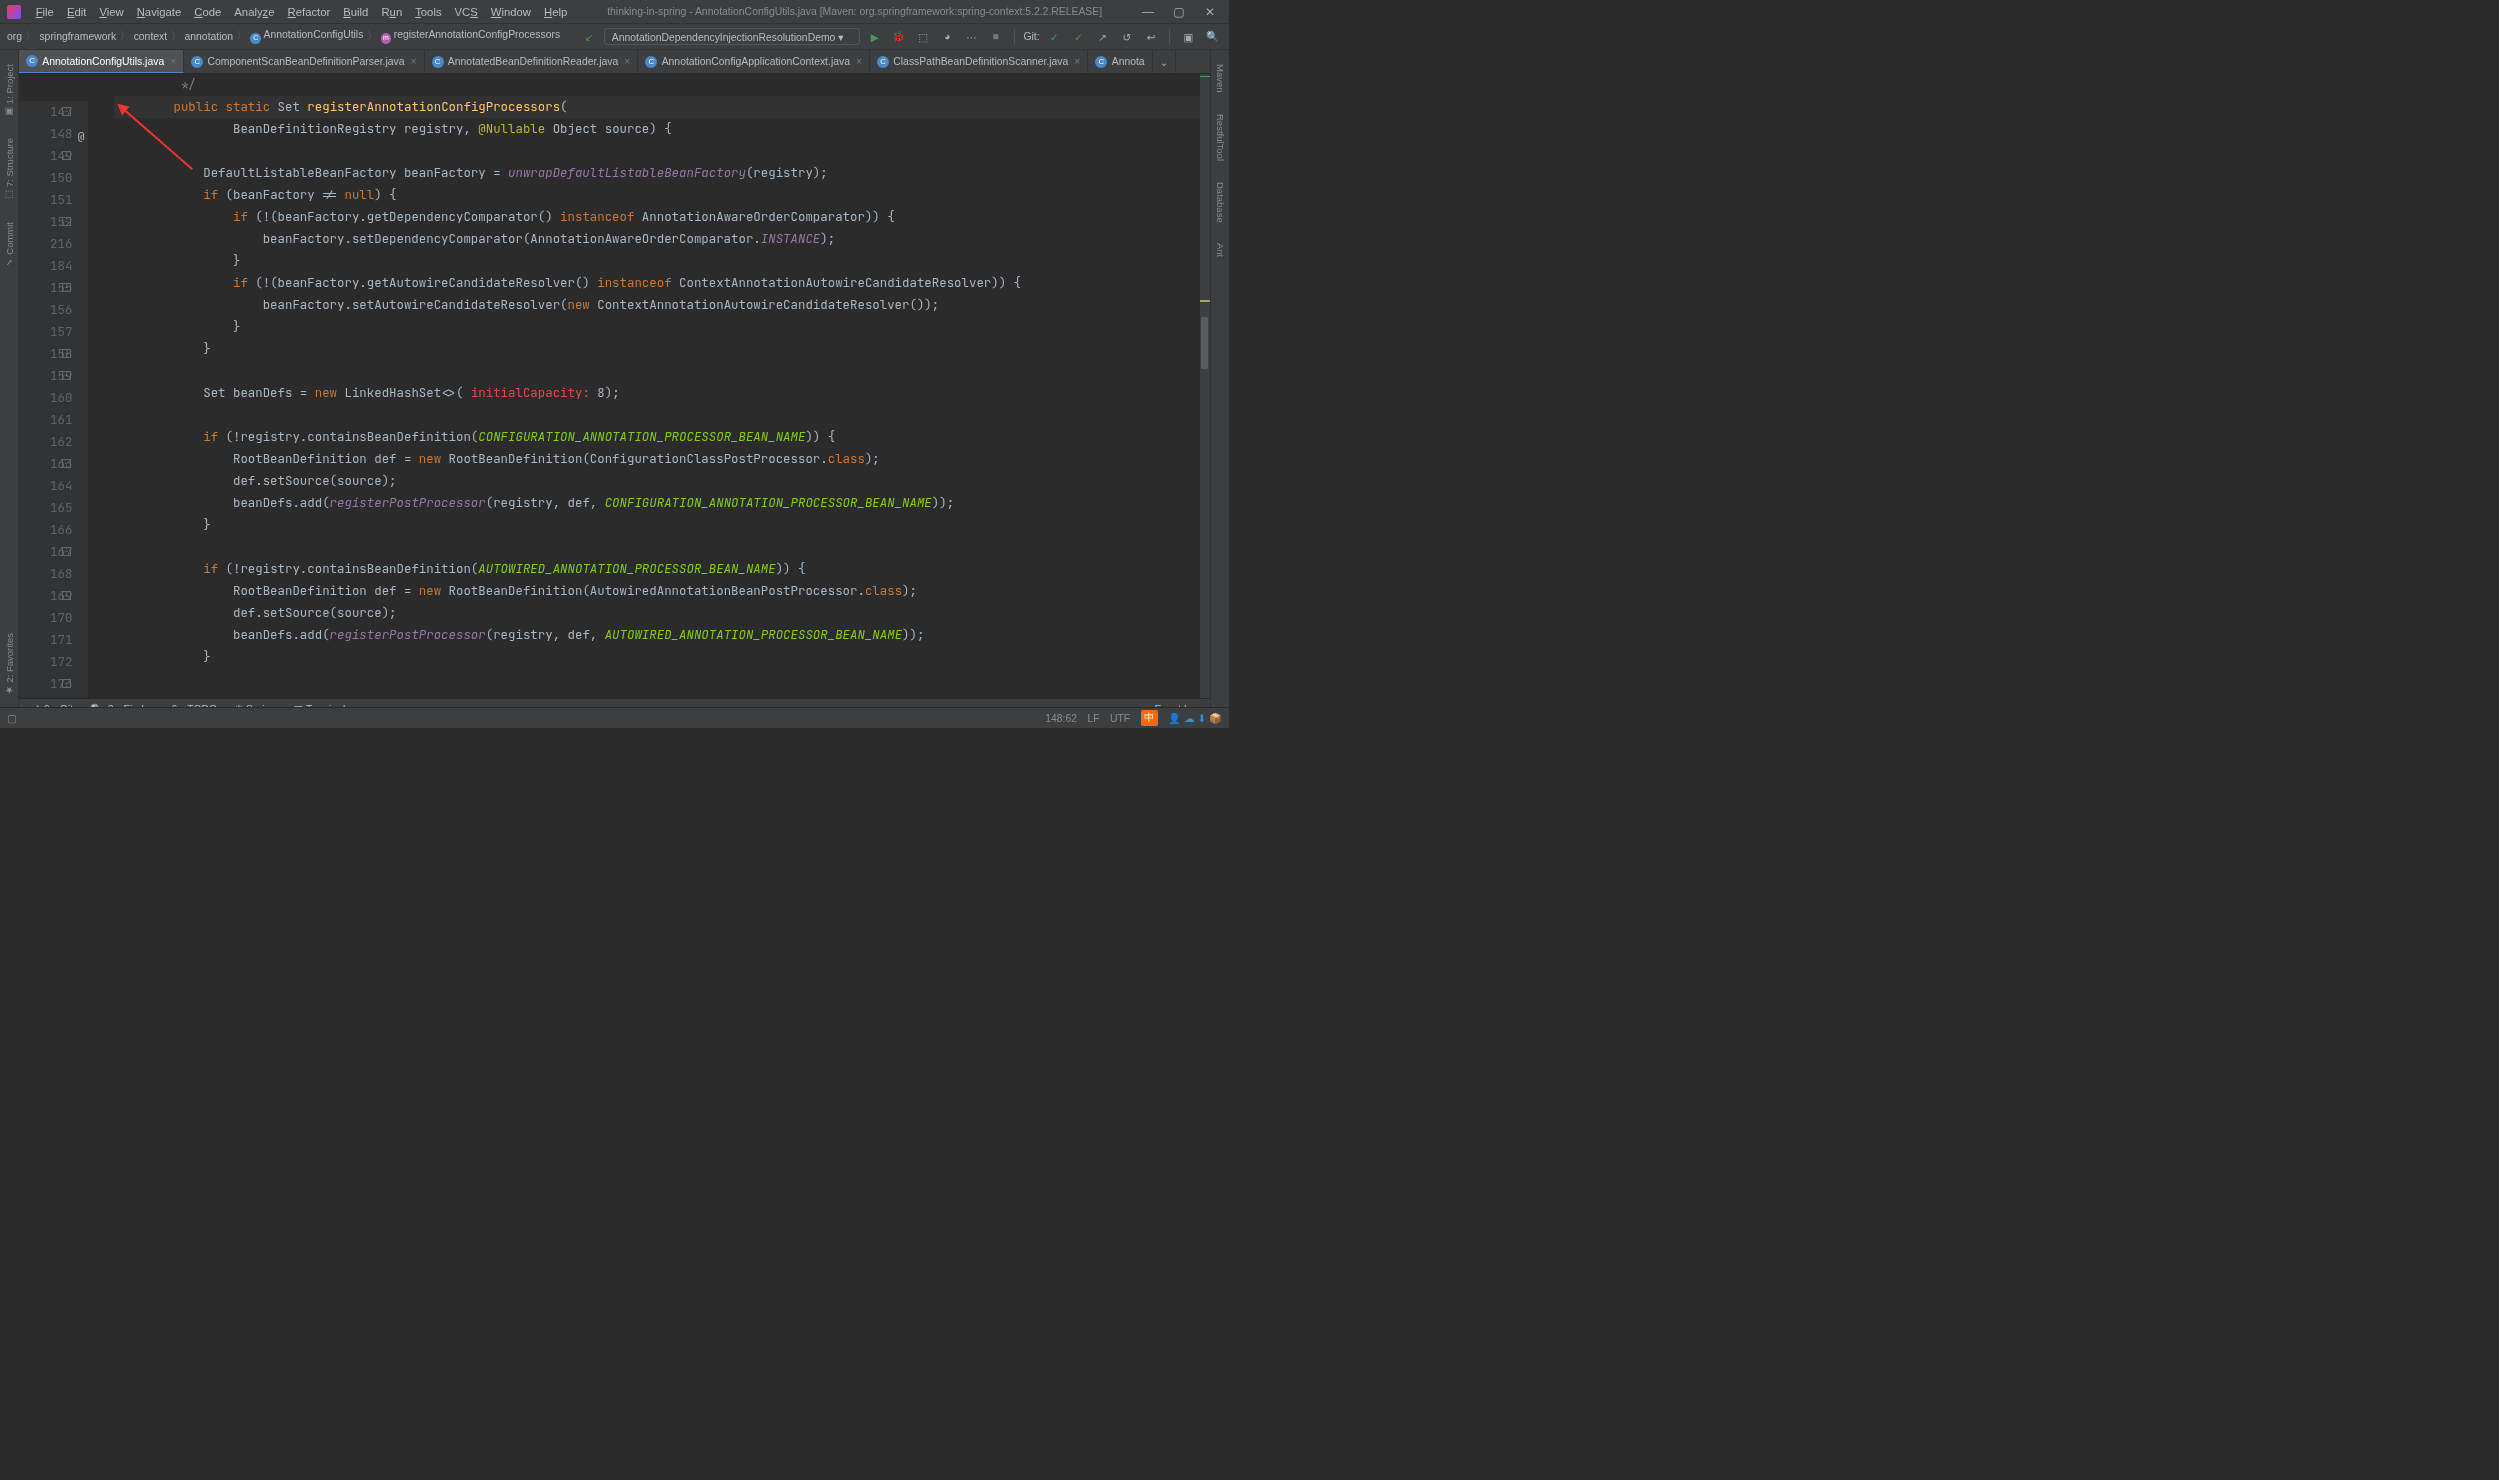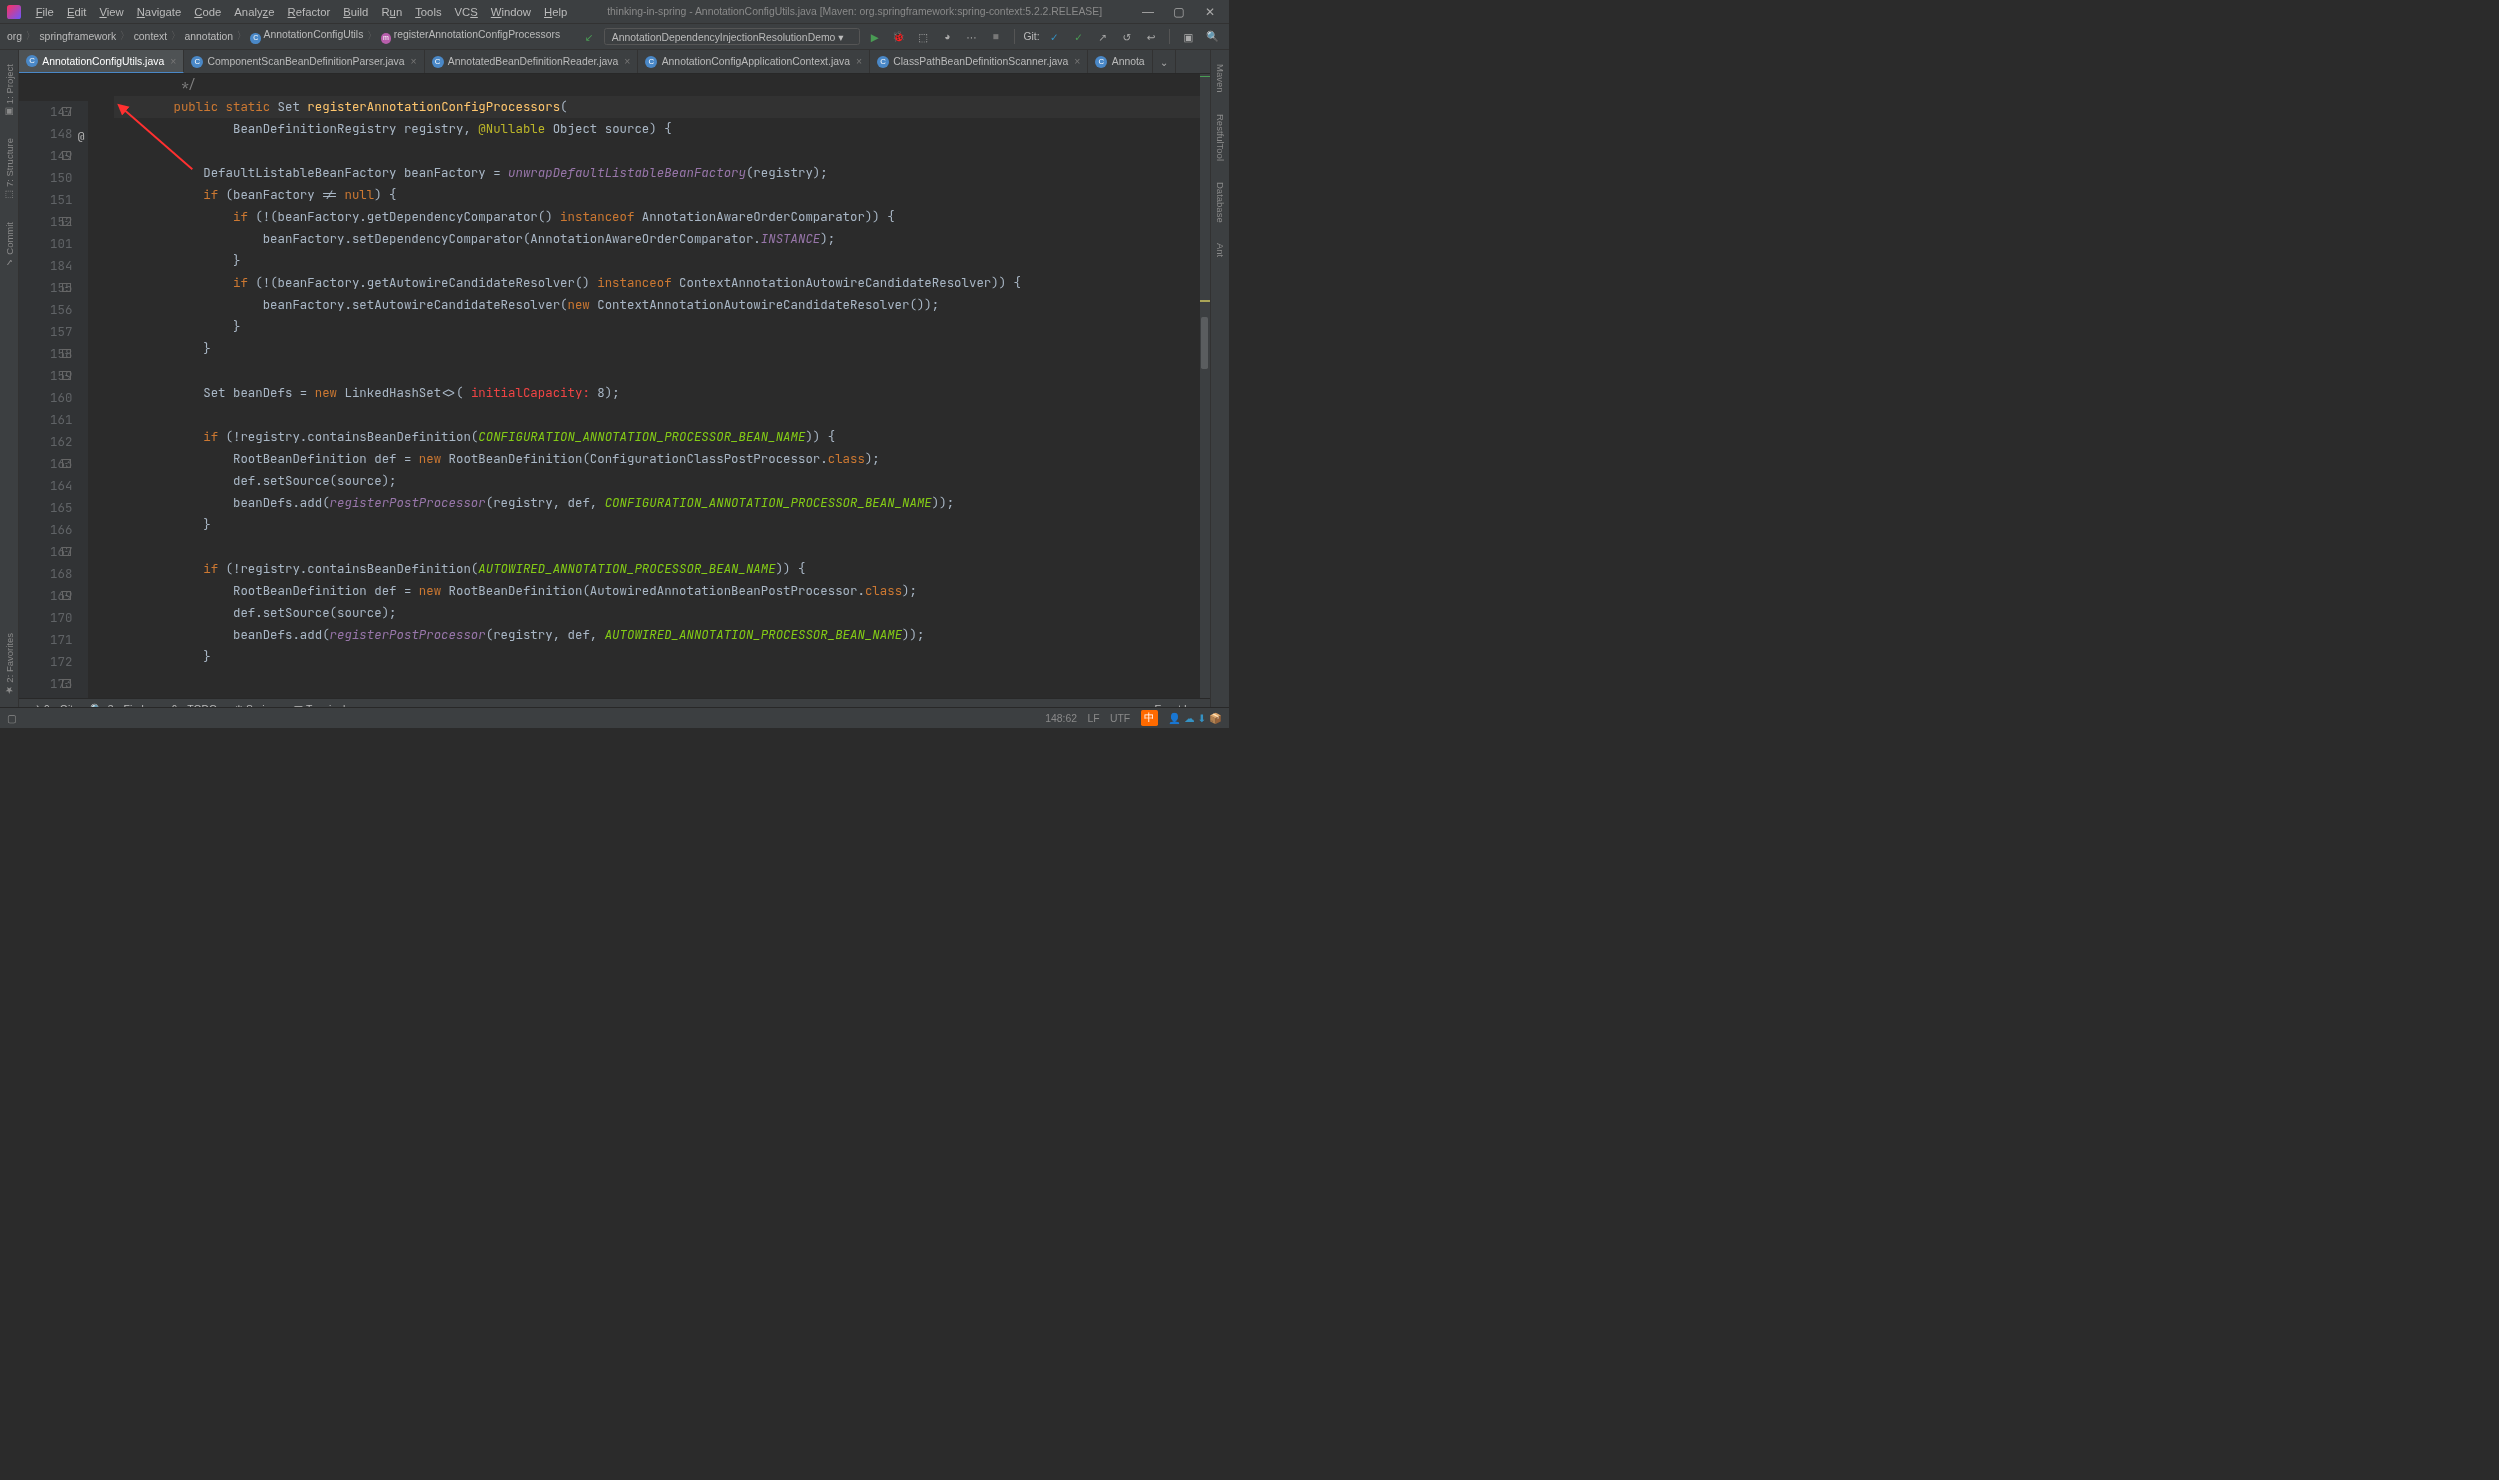--- a/index.html
+++ b/index.html
@@ -263,21 +263,21 @@
     </div>
 
     <div class="editor">
       <div class="gutter" id="gutter">
           <div class="ln">147<span class="fold">−</span></div>
           <div class="ln">148<span class="at">@</span></div>
           <div class="ln">149<span class="fold">−</span></div>
           <div class="ln">150</div>
           <div class="ln">151</div>
           <div class="ln">152<span class="fold">−</span></div>
-          <div class="ln">101</div>
+          <div class="ln">216</div>
           <div class="ln">184</div>
           <div class="ln">155<span class="fold">−</span></div>
           <div class="ln">156</div>
           <div class="ln">157</div>
           <div class="ln">158<span class="fold">−</span></div>
           <div class="ln">159<span class="fold">−</span></div>
           <div class="ln">160</div>
           <div class="ln">161</div>
           <div class="ln">162</div>
           <div class="ln">163<span class="fold">−</span></div>

